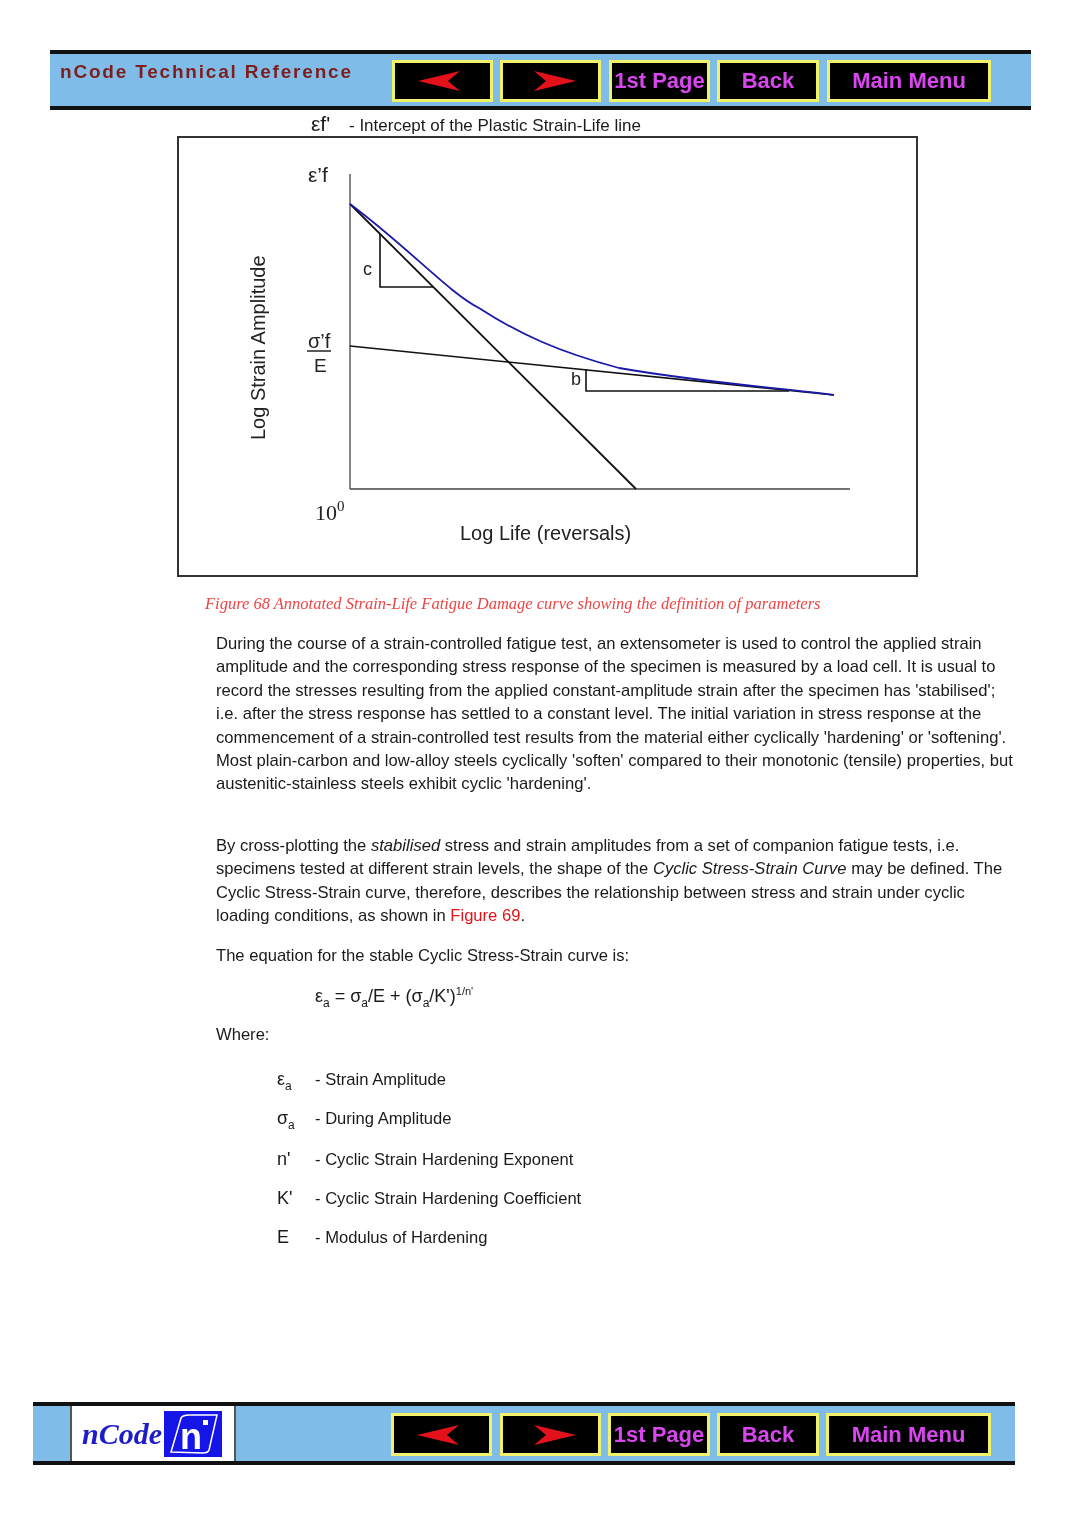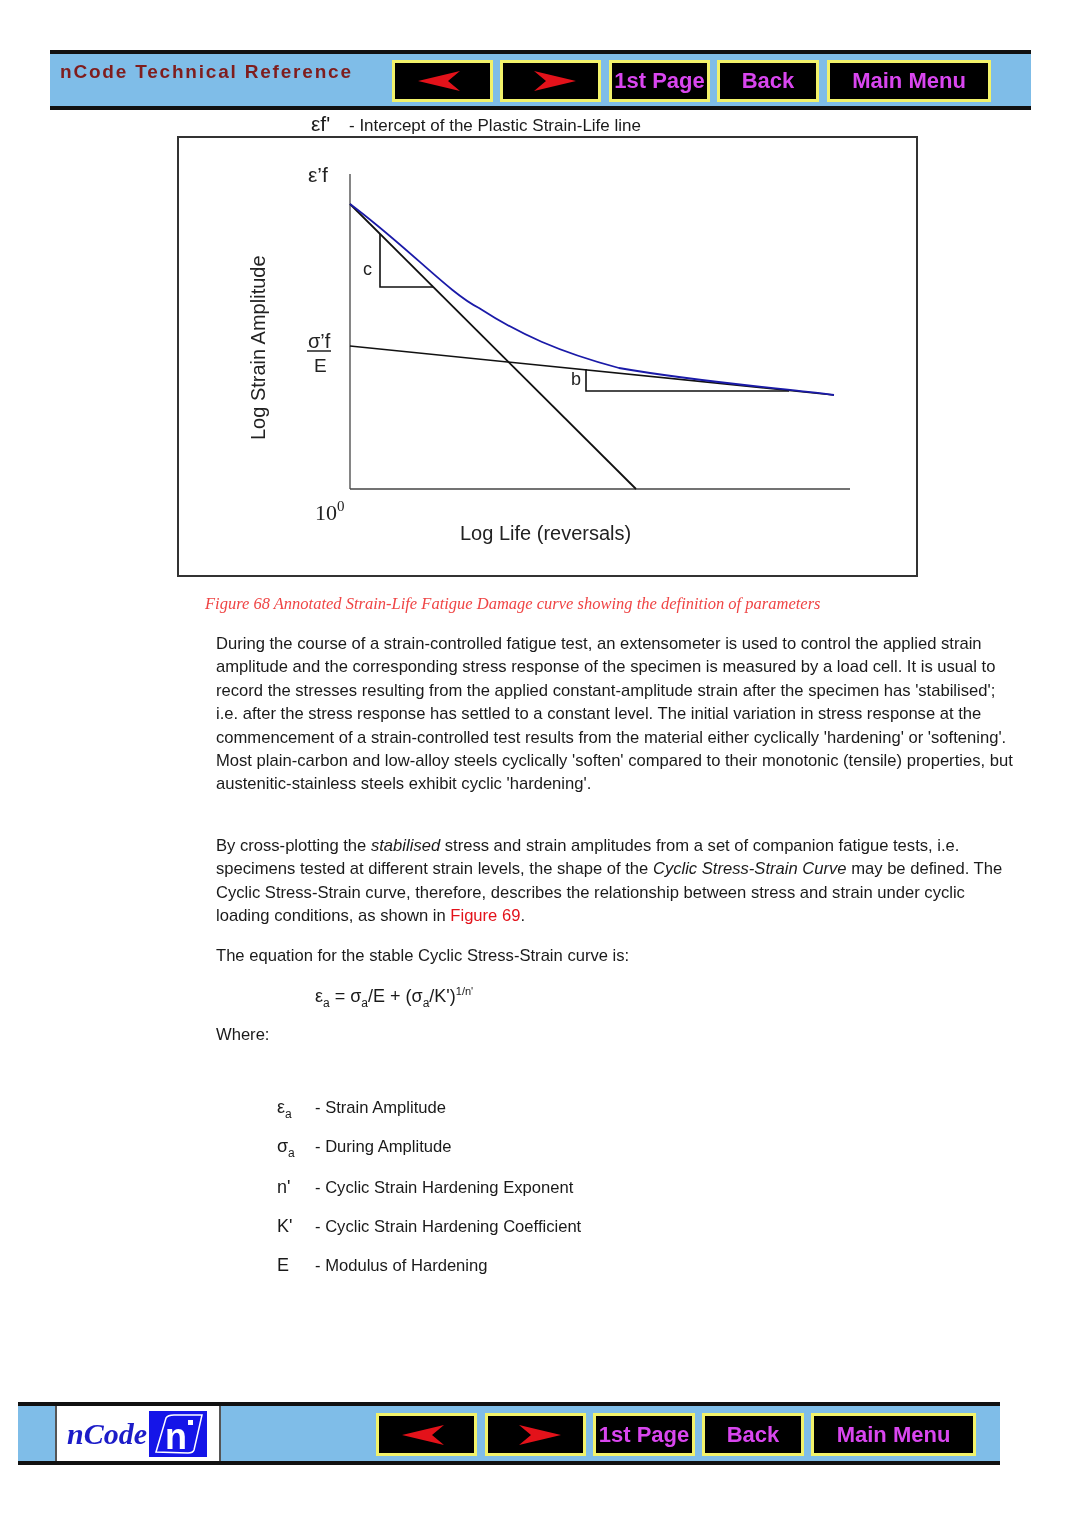--- a/index.html
+++ b/index.html
@@ -2,21 +2,21 @@
 <html><head>
 <meta charset="utf-8">
 <style>
   html, body { margin: 0; padding: 0; background: #ffffff; }
   body { width: 1080px; height: 1529px; position: relative; overflow: hidden;
          font-family: "Liberation Sans", sans-serif; color: #1a1a1a; }
 
   
   .navbar { position: absolute; background: #7fbde8; border-top: 4px solid #111; border-bottom: 4px solid #111; box-sizing: border-box; }
   .nav-top { left: 50px; top: 50px; width: 981px; height: 60px; }
-  .nav-bottom { left: 18px; top: 1402px; width: 982px; height: 63px; }
+  .nav-bottom { left: 33px; top: 1402px; width: 982px; height: 63px; }
   .nav-title { position: absolute; left: 10px; top: 5px; font-weight: bold; font-size: 19px; line-height: 25px; letter-spacing: 1.8px; color: #7f1d1d; }
   .nav-title .l2 { letter-spacing: 0.8px; }
   .navbtn { position: absolute; background: #000; border: 3px solid #f2f26a; box-sizing: border-box;
             color: #d946ef; font-weight: bold; font-size: 22px; display: flex; align-items: center; justify-content: center;
             cursor: pointer; }
   .nav-top .navbtn { top: 6px; height: 42px; }
   .nav-bottom .navbtn { top: 7px; height: 43px; }
   .arrow { width: 58px; height: 24px; }
   .logo-box { position: absolute; left: 37px; top: 0px; width: 166px; height: 55px; background: #fff; border-left: 2px solid #555; border-right: 2px solid #555; box-sizing: border-box; display:flex; align-items:center; padding-left: 10px; }
   .logo-text { font-family: "Liberation Serif", serif; font-style: italic; font-weight: bold; font-size: 30px; color: #1c1cc8; }
@@ -28,21 +28,21 @@
   .figure-box { position: absolute; left: 177px; top: 136px; width: 741px; height: 441px; border: 2px solid #333; box-sizing: border-box; }
   .fig-svg { position: absolute; left: 0; top: 0; }
   .caption { position: absolute; left: 205px; top: 594px; font-family: "Liberation Serif", serif; font-style: italic; font-size: 16.5px; color: #ef4444; }
 
   
   .para { position: absolute; left: 216px; width: 800px; font-size: 16.6px; line-height: 23.4px; color: #1a1a1a; }
   .link { color: #e3121a; cursor: pointer; }
   .equation { position: absolute; left: 315px; top: 985px; font-size: 18px; }
   .equation sub { font-size: 12px; }
   .equation sup { font-size: 11px; }
-  .def-row { position: absolute; left: 277px; font-size: 16.6px; margin-top: 28px; }
+  .def-row { position: absolute; left: 277px; font-size: 16.6px; }
   .def-row .sym { display:inline-block; width: 38px; font-size: 18px; }
   .def-row .sym sub { font-size: 12px; }
 </style>
 </head>
 <body>
 
 <div class="navbar nav-top">
   <div class="nav-title">
     <div>nCode Technical Reference</div>
   </div>

